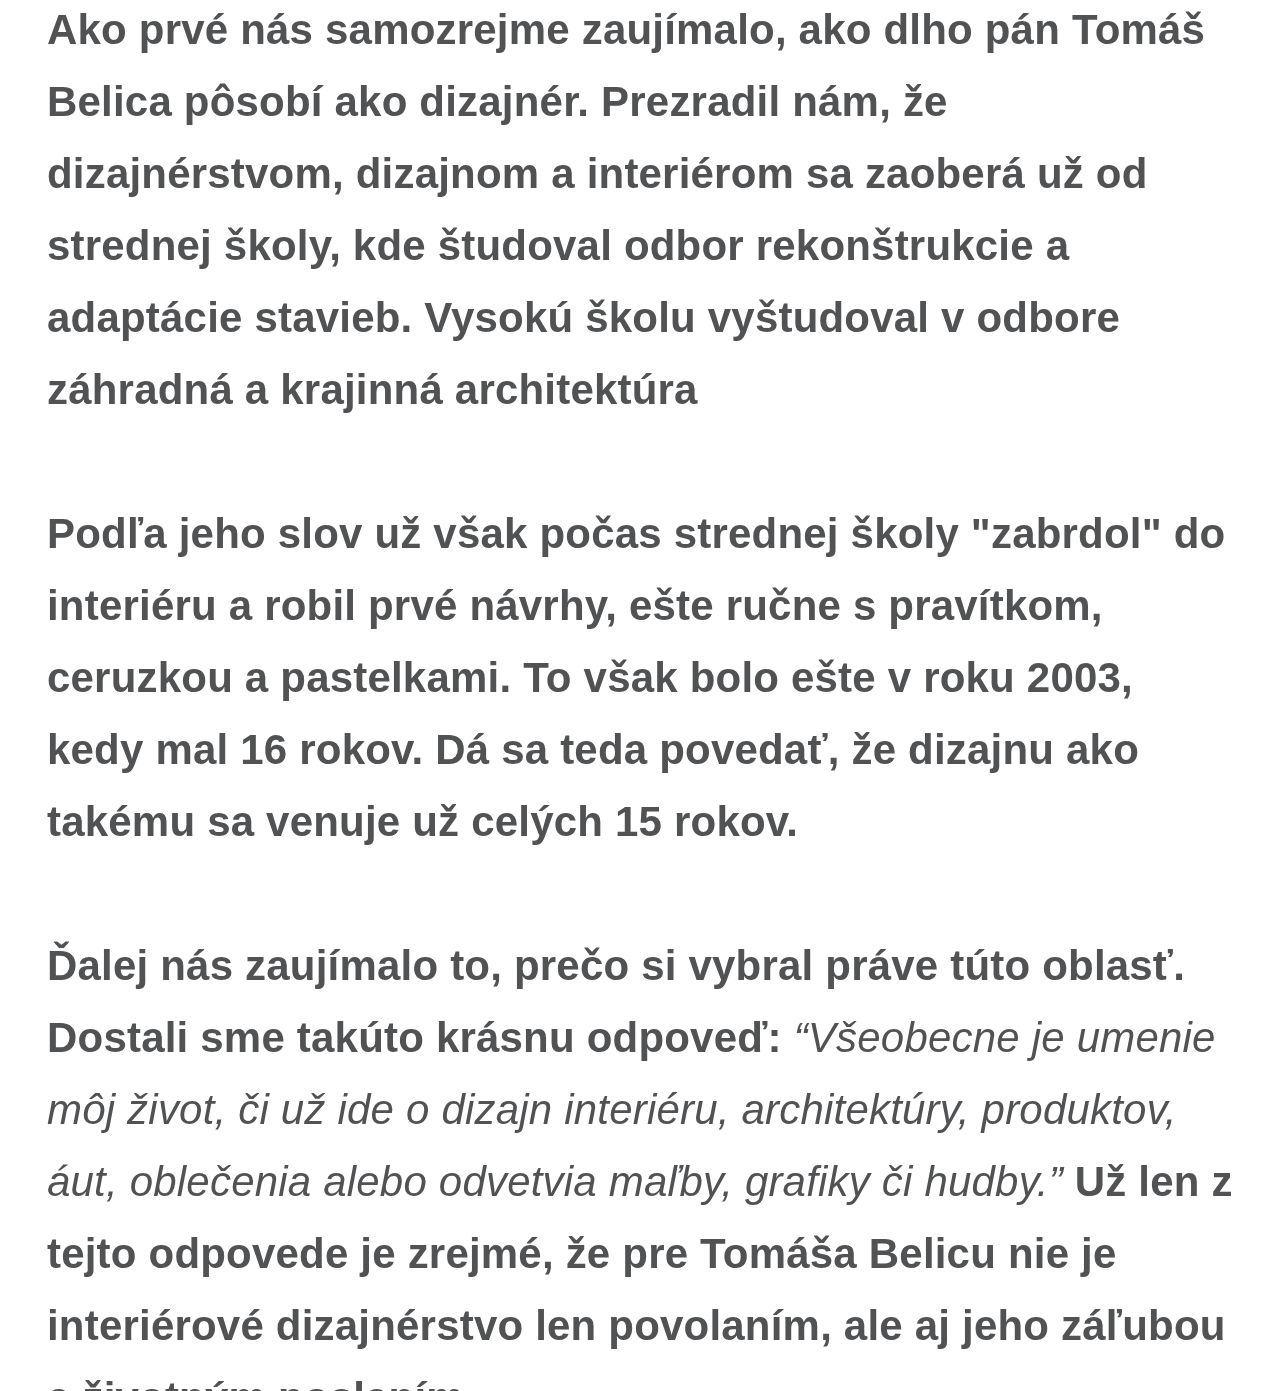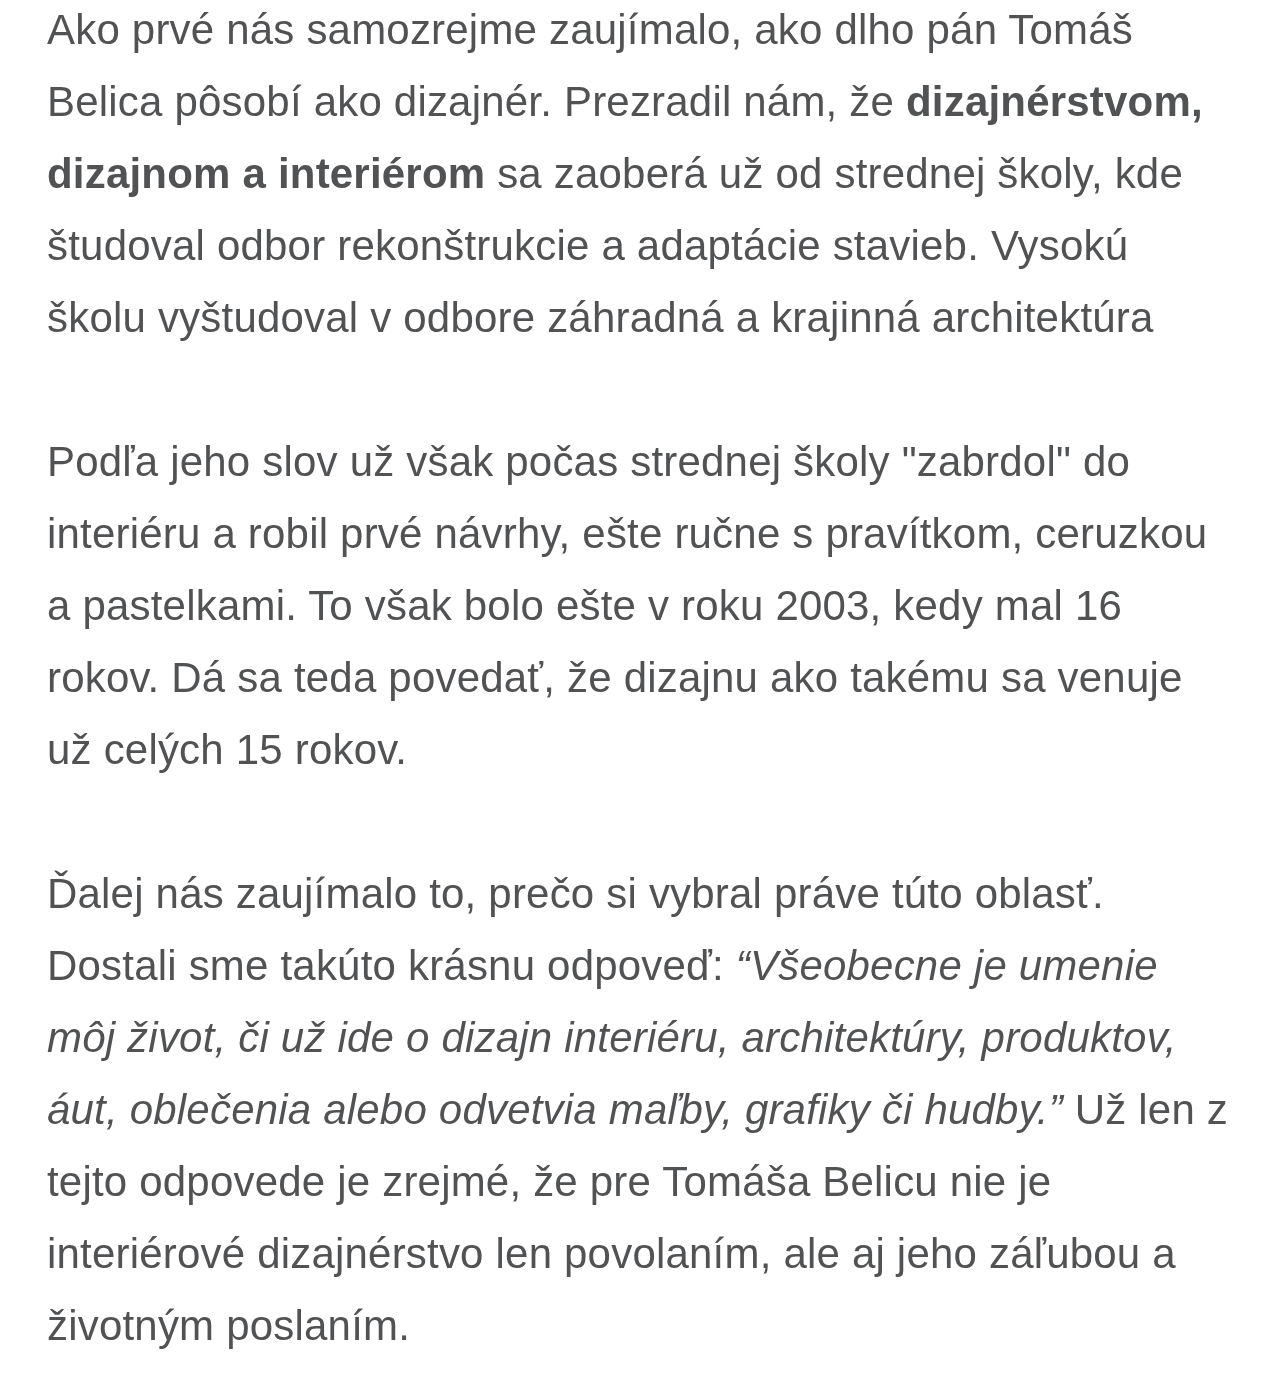--- a/index.html
+++ b/index.html
@@ -22,21 +22,21 @@
     font-size: 42px;
     line-height: 72px;
     letter-spacing: 0.2px;
   }
   .article p {
     margin: 0 0 72px 0;
   }
   .article p:first-child {
     margin-top: -6px;
   }
-  .seg-normal { font-weight: 400; font-style: normal; }
+  .seg-normal { font-weight: 700; font-style: normal; }
   .seg-bold   { font-weight: 700; font-style: normal; }
   .seg-italic { font-weight: 400; font-style: italic; }
 </style>
 </head>
 <body style="background: rgb(255, 255, 255);">
 
 <div class="page">
   <main class="article" style="color: rgb(81, 82, 84);">
     <div id="paragraphs">
         <p><span class="seg-normal">Ako prvé nás samozrejme zaujímalo, ako dlho pán Tomáš Belica pôsobí ako dizajnér. Prezradil nám, že </span><span class="seg-bold">dizajnérstvom, dizajnom a interiérom</span><span class="seg-normal"> sa zaoberá už od strednej školy, kde študoval odbor rekonštrukcie a adaptácie stavieb. Vysokú školu vyštudoval v odbore záhradná a krajinná architektúra</span></p>

